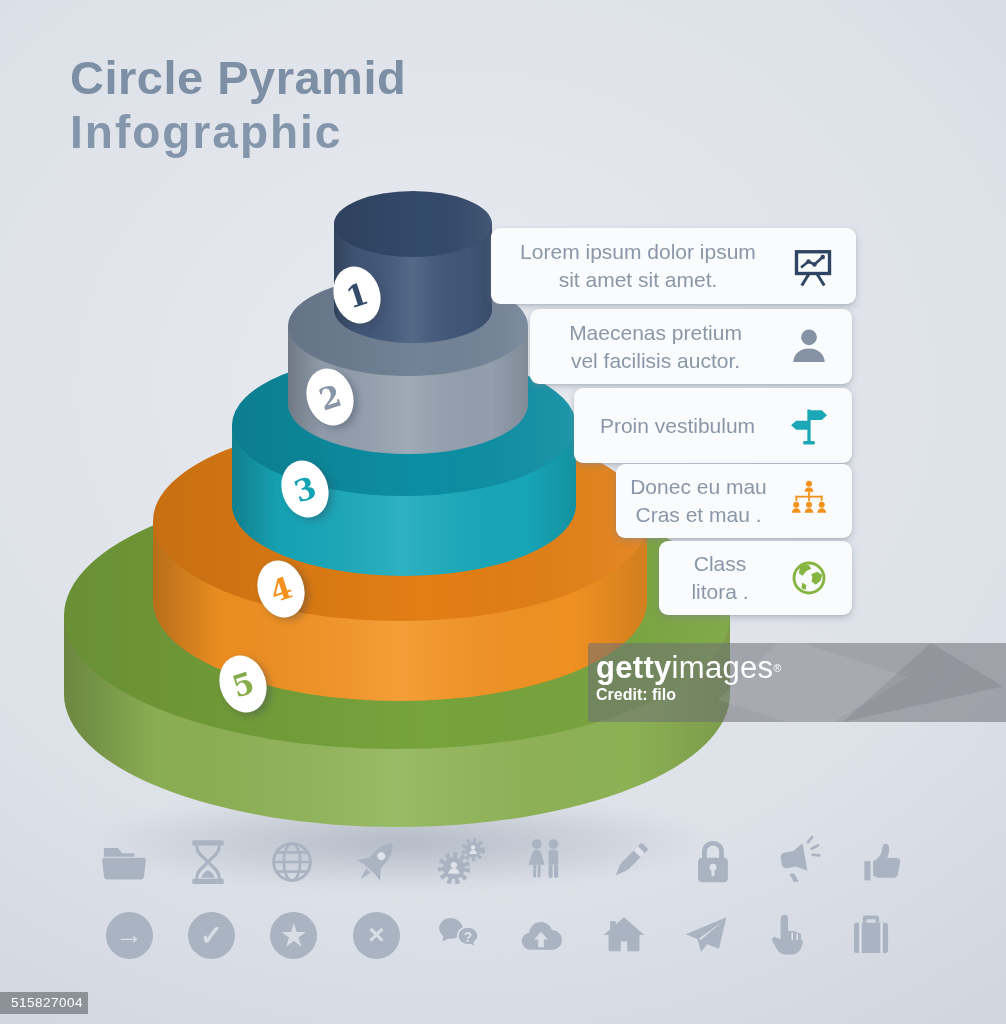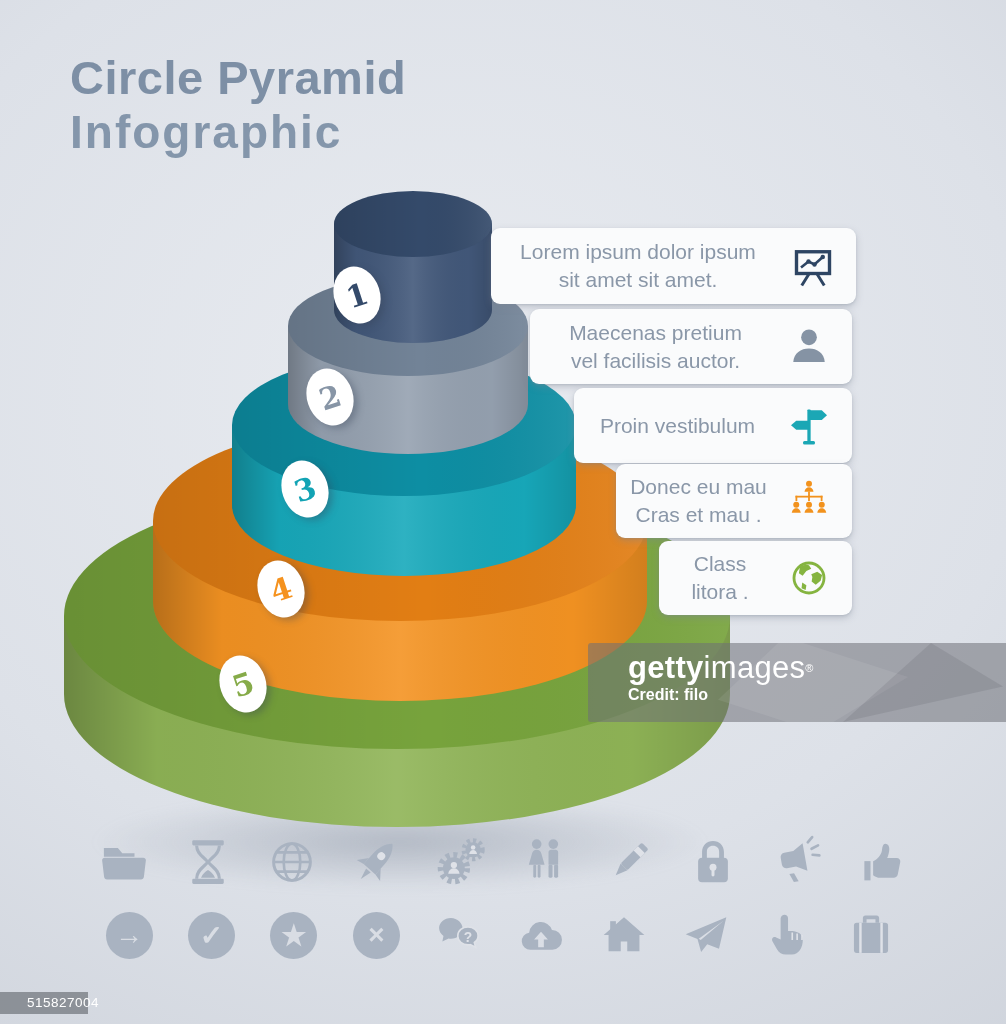--- a/index.html
+++ b/index.html
@@ -41,32 +41,32 @@
   .card-icon svg{width:48px;height:48px;}
   #card1{left:491px;top:228px;width:365px;height:76px}
   #card2{left:530px;top:309px;width:322px;height:75px}
   #card3{left:574px;top:388px;width:278px;height:75px}
   #card4{left:616px;top:464px;width:236px;height:74px}
   #card5{left:659px;top:541px;width:193px;height:74px}
   .ci1{color:#2e4563}.ci2{color:#8593a4}.ci3{color:#1ba7b5}.ci4{color:#f2921d}.ci5{color:#85b440}
   
   .watermark{position:absolute;left:588px;top:643px;width:418px;height:79px;z-index:6;
     background:rgba(109,112,118,.55);border-radius:3px 0 0 3px;box-sizing:border-box;
-    padding:9px 0 0 40px;color:#fff;overflow:hidden;}
+    padding:9px 0 0 8px;color:#fff;overflow:hidden;}
   .watermark::before{content:"";position:absolute;left:130px;top:-6px;width:190px;height:95px;
     background:rgba(255,255,255,.08);clip-path:polygon(35% 0,100% 42%,52% 100%,0 66%);}
   .watermark::after{content:"";position:absolute;left:255px;top:0;width:160px;height:79px;
     background:rgba(40,42,46,.10);clip-path:polygon(0 100%,55% 0,100% 55%);}
   .wm-brand{font-size:31px;line-height:32px;letter-spacing:.3px;position:relative;z-index:1;}
   .wm-bold{font-weight:700;}
   .wm-reg{font-size:11px;vertical-align:top;}
   .wm-credit{font-size:16px;font-weight:700;margin-top:2px;position:relative;z-index:1;}
   .image-id{position:absolute;left:0;top:992px;width:88px;height:22px;z-index:6;
     background:rgba(125,129,136,.82);color:#fff;font-size:13.5px;line-height:22px;
-    padding-left:27px;box-sizing:border-box;letter-spacing:.5px;}
+    padding-left:11px;box-sizing:border-box;letter-spacing:.5px;}
   
   .icons-row{position:absolute;display:flex;justify-content:space-between;z-index:2;}
   #icons-row-1{left:95px;top:832px;width:815px;height:62px;}
   #icons-row-2{left:100px;top:905px;width:800px;height:58px;}
   .bicon{width:58px;height:60px;display:flex;align-items:center;justify-content:center;color:#a9b3c1;}
   #icons-row-1 .bicon svg{width:56px;height:56px;}
   #icons-row-2 .bicon svg{width:52px;height:52px;}
   .circle-ic{width:47px;height:47px;border-radius:50%;background:#a9b3c1;color:#d9dde4;
     display:flex;align-items:center;justify-content:center;font-size:28px;font-weight:700;}
 </style>

